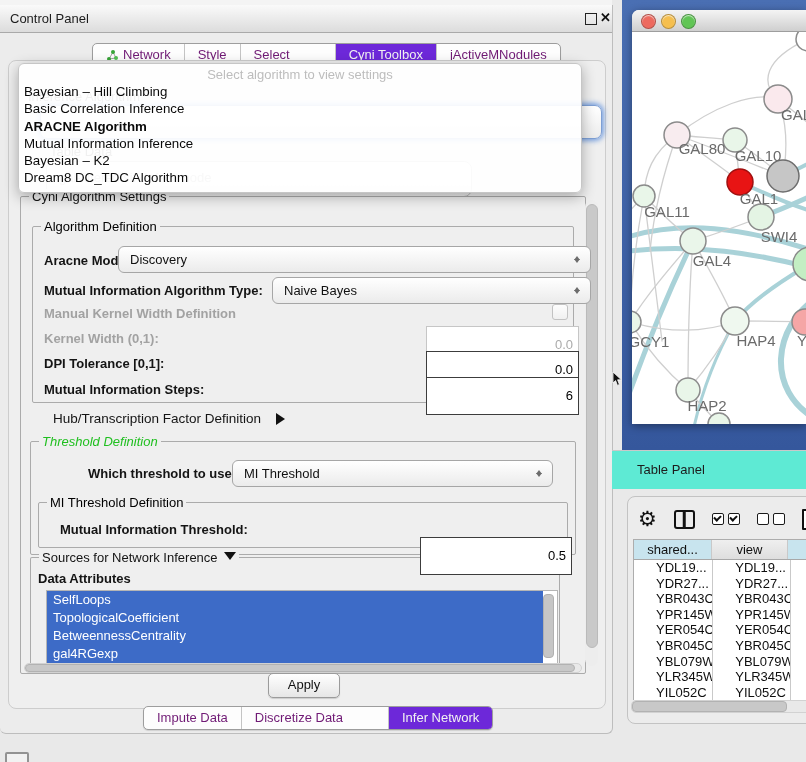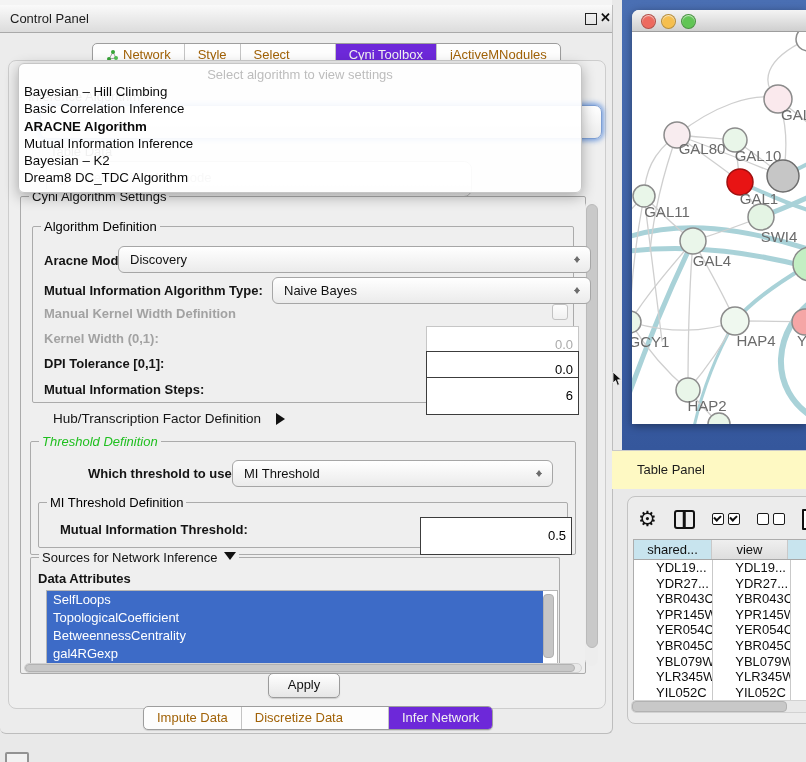--- a/index.html
+++ b/index.html
@@ -13,21 +13,21 @@
       border-right:1px solid #BDBDBD;border-bottom:1px solid #BDBDBD;border-radius:0 0 6px 6px;}
   .cp-titlebar{left:0;top:0;width:612px;height:27px;
       background:linear-gradient(#FAFAFA,#DCDCDC);border-bottom:1px solid #A9A9A9;}
   .cp-title{left:10px;top:0;line-height:27px;font-size:13px;color:#1C1C1C;}
   .float-btn{left:585px;top:8px;width:10px;height:10px;border:1.5px solid #222;background:transparent;}
   .close-btn{left:600px;top:0;line-height:26px;font-size:13px;font-weight:bold;color:#111;}
 
   
   .seg-tabs{display:flex;background:#FDFDFD;border:1px solid #9D9D9D;border-radius:5px;
       overflow:hidden;height:22px;box-shadow:0 1px 1px rgba(0,0,0,.12);}
-  .seg{display:flex;align-items:center;gap:4px;padding:0 13px;font-size:13px;color:#a16207;
+  .seg{display:flex;align-items:center;gap:4px;padding:0 13px;font-size:13px;color:#701a75;
       border-left:1px solid #C4C4C4;line-height:22px;white-space:nowrap;}
   .seg:first-child{border-left:none;}
   .seg.sel{background:#6d28d9;color:#F2F2F2;margin-left:32px;}
   .tabicon{display:inline-flex;}
   #top-tabs{left:92px;top:38px;}
   #bottom-tabs{left:143px;top:701px;}
 
   
   .content-panel{left:8px;top:55px;width:596px;height:647px;background:#EFEFEF;
       border:1px solid #CDCDCD;border-radius:8px;}
@@ -101,21 +101,21 @@
       background:linear-gradient(#4A6FB3,#35579C);}
   .net-window{left:632px;top:10px;width:174px;height:414px;background:#FFF;
       border-radius:7px 0 0 0;box-shadow:0 2px 8px rgba(0,0,0,.4);}
   .net-titlebar{left:0;top:0;width:174px;height:21px;border-radius:7px 0 0 0;
       background:linear-gradient(#F4F4F4,#CFCFCF);border-bottom:1px solid #9E9E9E;}
   .light{position:absolute;top:4px;width:13px;height:13px;border-radius:50%;
       border:1px solid rgba(0,0,0,.25);box-shadow:inset 0 1px 1px rgba(255,255,255,.7);}
   .net-canvas{left:0;top:22px;width:174px;height:392px;overflow:hidden;background:#FFF;}
 
   
-  .tp-title-strip{left:612px;top:450px;width:194px;height:38px;background:#fef9c3;
+  .tp-title-strip{left:612px;top:450px;width:194px;height:38px;background:#5eead4;
       border-top:1px solid #C9C9C9;}
   .tp-title{left:25px;top:0;line-height:38px;font-size:13px;color:#1C1C1C;}
   .table-panel{left:627px;top:496px;width:190px;height:226px;background:#ECECEC;
       border:1px solid #C3C3C3;border-radius:8px;}
   .tp-toolbar{left:10px;top:8px;height:28px;display:flex;align-items:center;gap:17px;}
   .ic-gear{font-family:"DejaVu Sans",sans-serif;font-size:21px;color:#111;line-height:24px;}
   .ic-columns{width:17px;height:15px;border:2.5px solid #111;border-radius:3px;position:relative;}
   .ic-columns::after{content:'';position:absolute;left:50%;top:0;width:2.5px;height:100%;background:#111;transform:translateX(-50%);}
   .cbpair{display:flex;gap:4px;}
   .cb{width:10px;height:10px;border:1.6px solid #1A1A1A;border-radius:2px;position:relative;background:#FFF;}
@@ -239,21 +239,21 @@
     </div>
     <span class="abs lbl b" style="left:88px;top:461px;">Which threshold to use:</span>
     <div class="abs combo" style="left:232px;top:455px;width:300px;height:25px;">
       <span class="val">MI Threshold</span>
       <span class="stepper"></span>
     </div>
     <div class="abs gbox" style="left:38px;top:497px;width:528px;height:44px;">
       <span class="legend blue">MI Threshold Definition</span>
     </div>
     <span class="abs lbl b" style="left:60px;top:517px;">Mutual Information Threshold:</span>
-    <div class="abs field strong" style="left:420px;top:512px;width:140px;">0.5</div>
+    <div class="abs field strong" style="left:420px;top:532px;width:140px;">0.5</div>
 
     <div class="abs gbox" style="left:30px;top:552px;width:528px;height:115px;border-bottom:none;">
       <span class="legend"><span>Sources for Network Inference</span><span class="tri-down"></span></span>
     </div>
     <span class="abs lbl b" style="left:38px;top:566px;">Data Attributes</span>
     <div class="abs attr-list" style="left:46px;top:585px;width:510px;height:72px;" id="attr-list">
         <div class="attr-item">SelfLoops</div>
         <div class="attr-item">TopologicalCoefficient</div>
         <div class="attr-item">BetweennessCentrality</div>
         <div class="attr-item">gal4RGexp</div>

